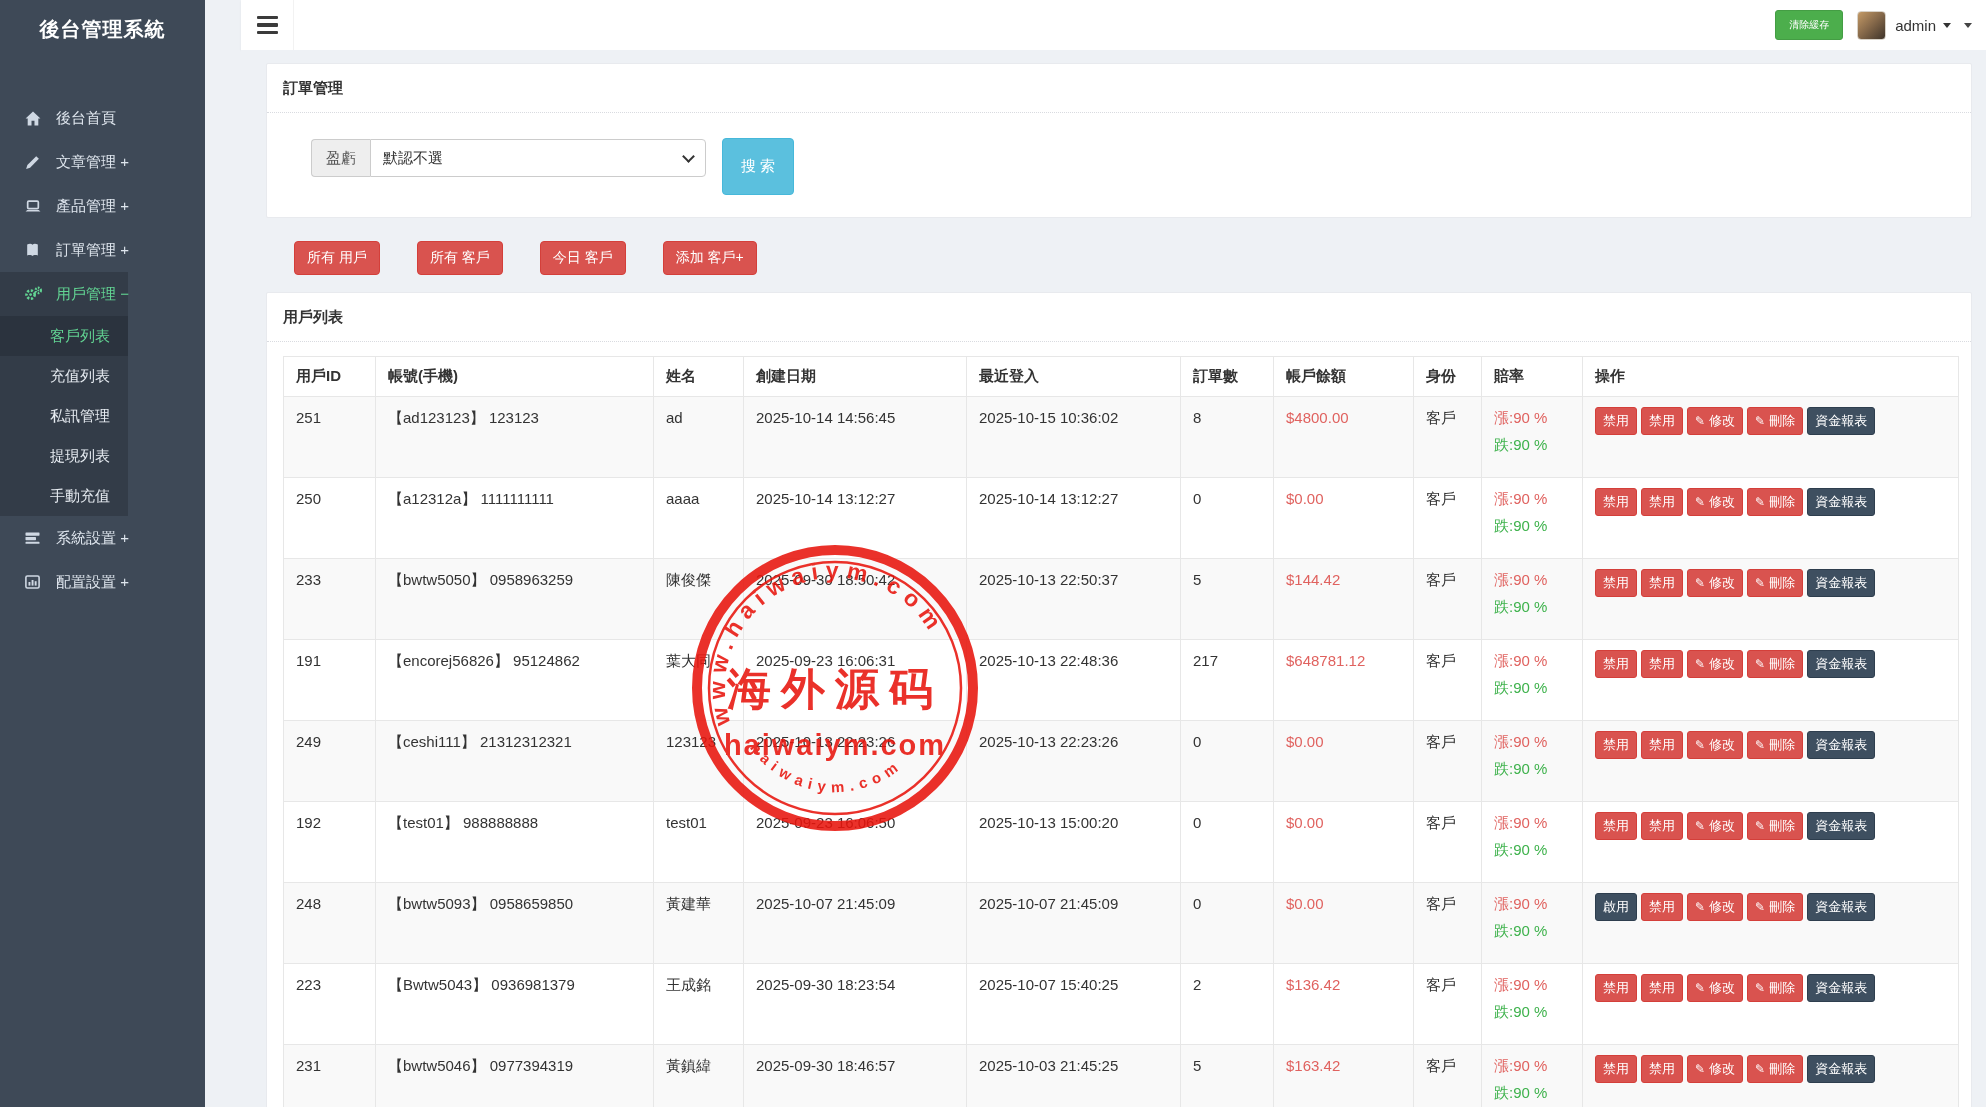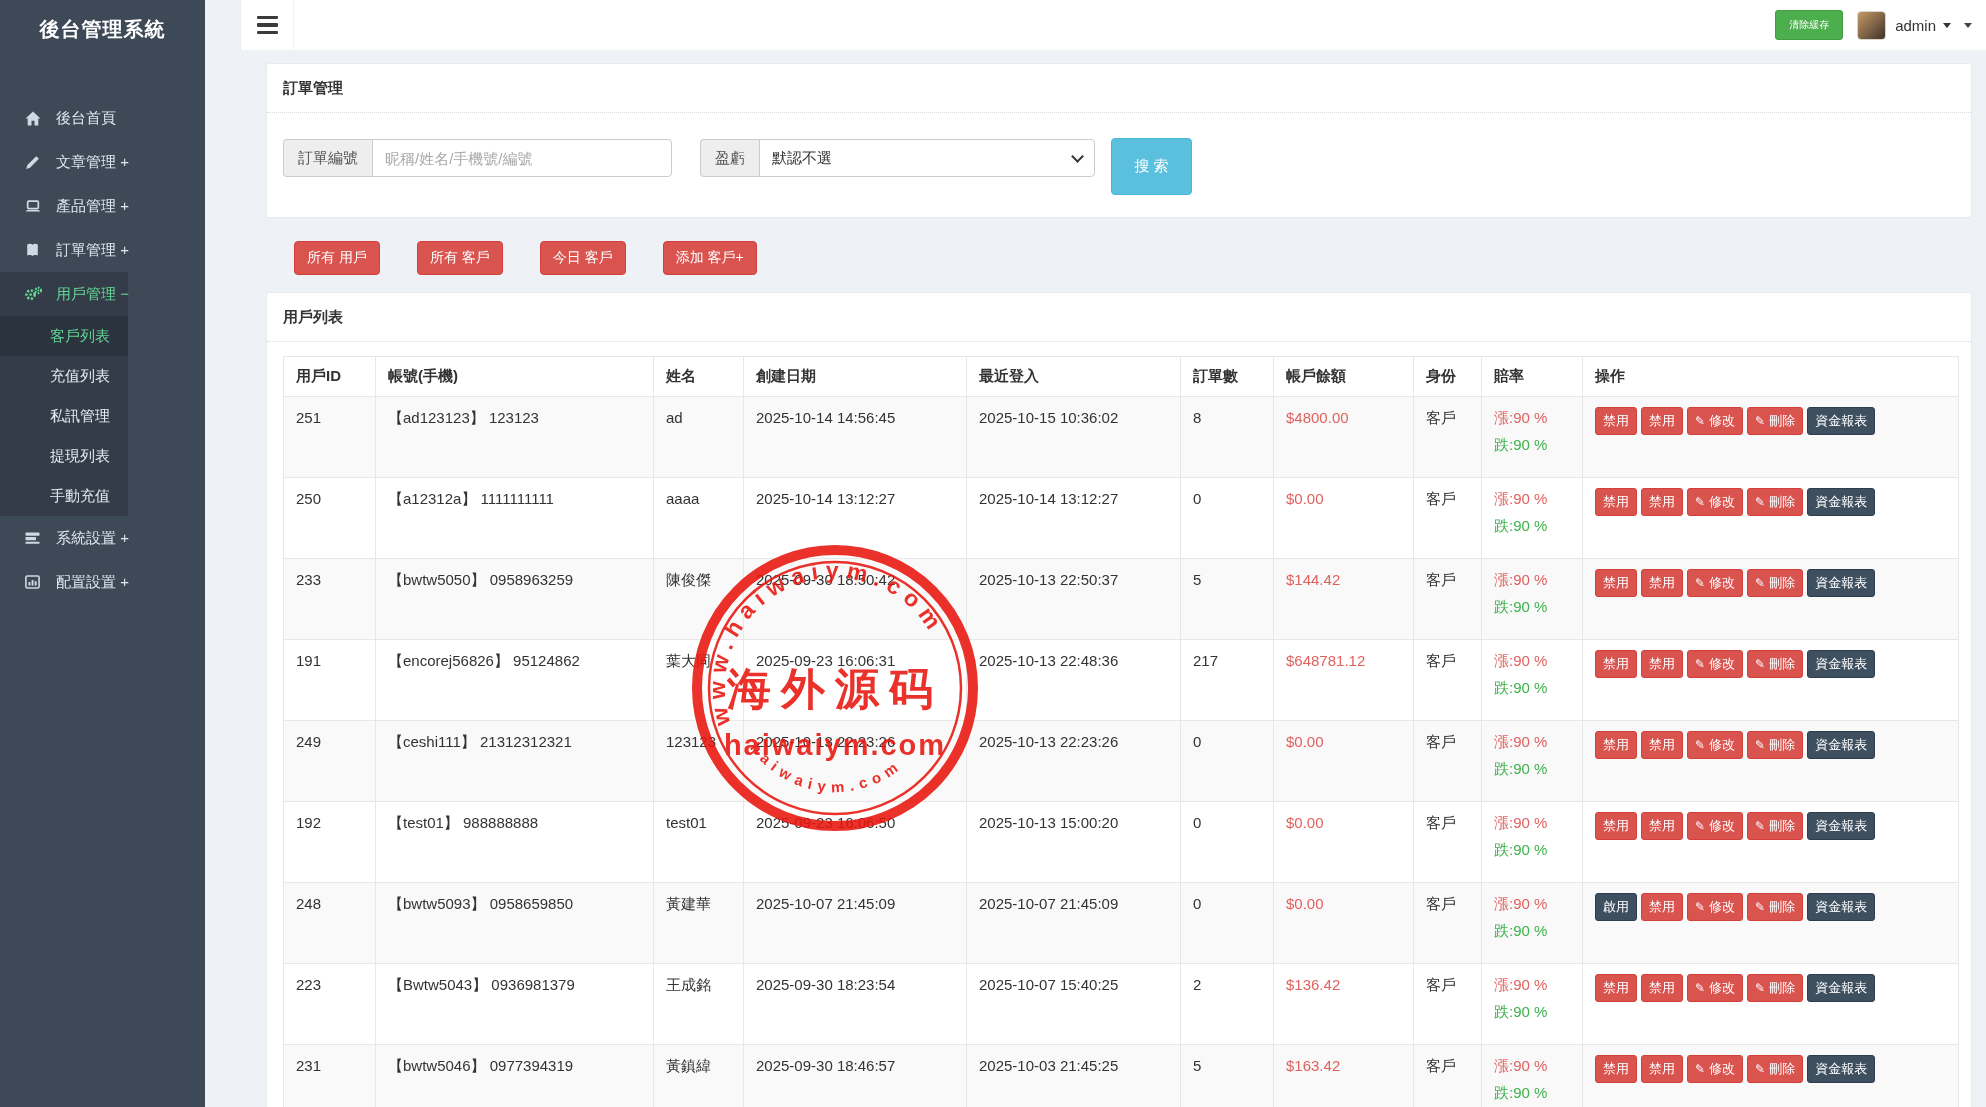--- a/index.html
+++ b/index.html
@@ -51,21 +51,21 @@
     border-radius:4px 0 0 4px; padding:0 14px; font-size:15px; color:#555; white-space:nowrap; }
   .igroup input { border:1px solid #ccc; border-radius:0 4px 4px 0; padding:0 12px; height:38px;
     width:300px; font-size:15px; color:#333; outline:none; font-family:inherit; }
   .igroup input::placeholder { color:#a9a9a9; }
   .group2 { margin-left:28px; }
   .select-box { width:336px; height:38px; border:1px solid #ccc; border-radius:0 4px 4px 0;
     background:#fff; display:flex; align-items:center; justify-content:space-between;
     padding:0 12px; font-size:15px; color:#333; cursor:pointer; }
   .sel-caret { width:9px; height:9px; border-right:2px solid #333; border-bottom:2px solid #333;
     transform:rotate(45deg); margin-top:-4px; }
-  .btn-search { margin-left:16px; margin-top:-1px; width:81px; height:57px; background:#5bc0de;
+  .btn-search { margin-left:16px; margin-top:-1px; width:72px; height:57px; background:#5bc0de;
     border:1px solid #46b8da; border-radius:4px; color:#fff; font-size:15px; white-space:nowrap;
     cursor:pointer; font-family:inherit; }
 
   .toolbar { margin:23px 0 17px; display:flex; gap:9px; }
   .btn-danger-lg { background:#d9534f; border:1px solid #d43f3a; color:#fff; font-size:14px;
     padding:7px 12px; border-radius:4px; cursor:pointer; white-space:nowrap; font-family:inherit;margin-left:28px; }
 
   .table-body { padding:14px 16px 0; }
   table { width:100%; border-collapse:collapse; table-layout:fixed; background:#fff; }
   th,td { border:1px solid #e7e7e7; text-align:left; overflow:hidden; }
@@ -197,24 +197,20 @@
     <span class="caret"></span>
     <span class="caret second"></span>
   </div>
 </div>
 
 <div class="content">
 
   <div class="panel">
     <div class="panel-heading">訂單管理</div>
     <div class="search-body">
-      <div class="igroup">
-        <span class="addon">訂單編號</span>
-        <input type="text" placeholder="昵稱/姓名/手機號/編號" style="">
-      </div>
       <div class="igroup group2">
         <span class="addon">盈虧</span>
         <div class="select-box">
           <span>默認不選</span>
           <span class="sel-caret"></span>
         </div>
       </div>
       <button class="btn-search">搜 索</button>
     </div>
   </div>

